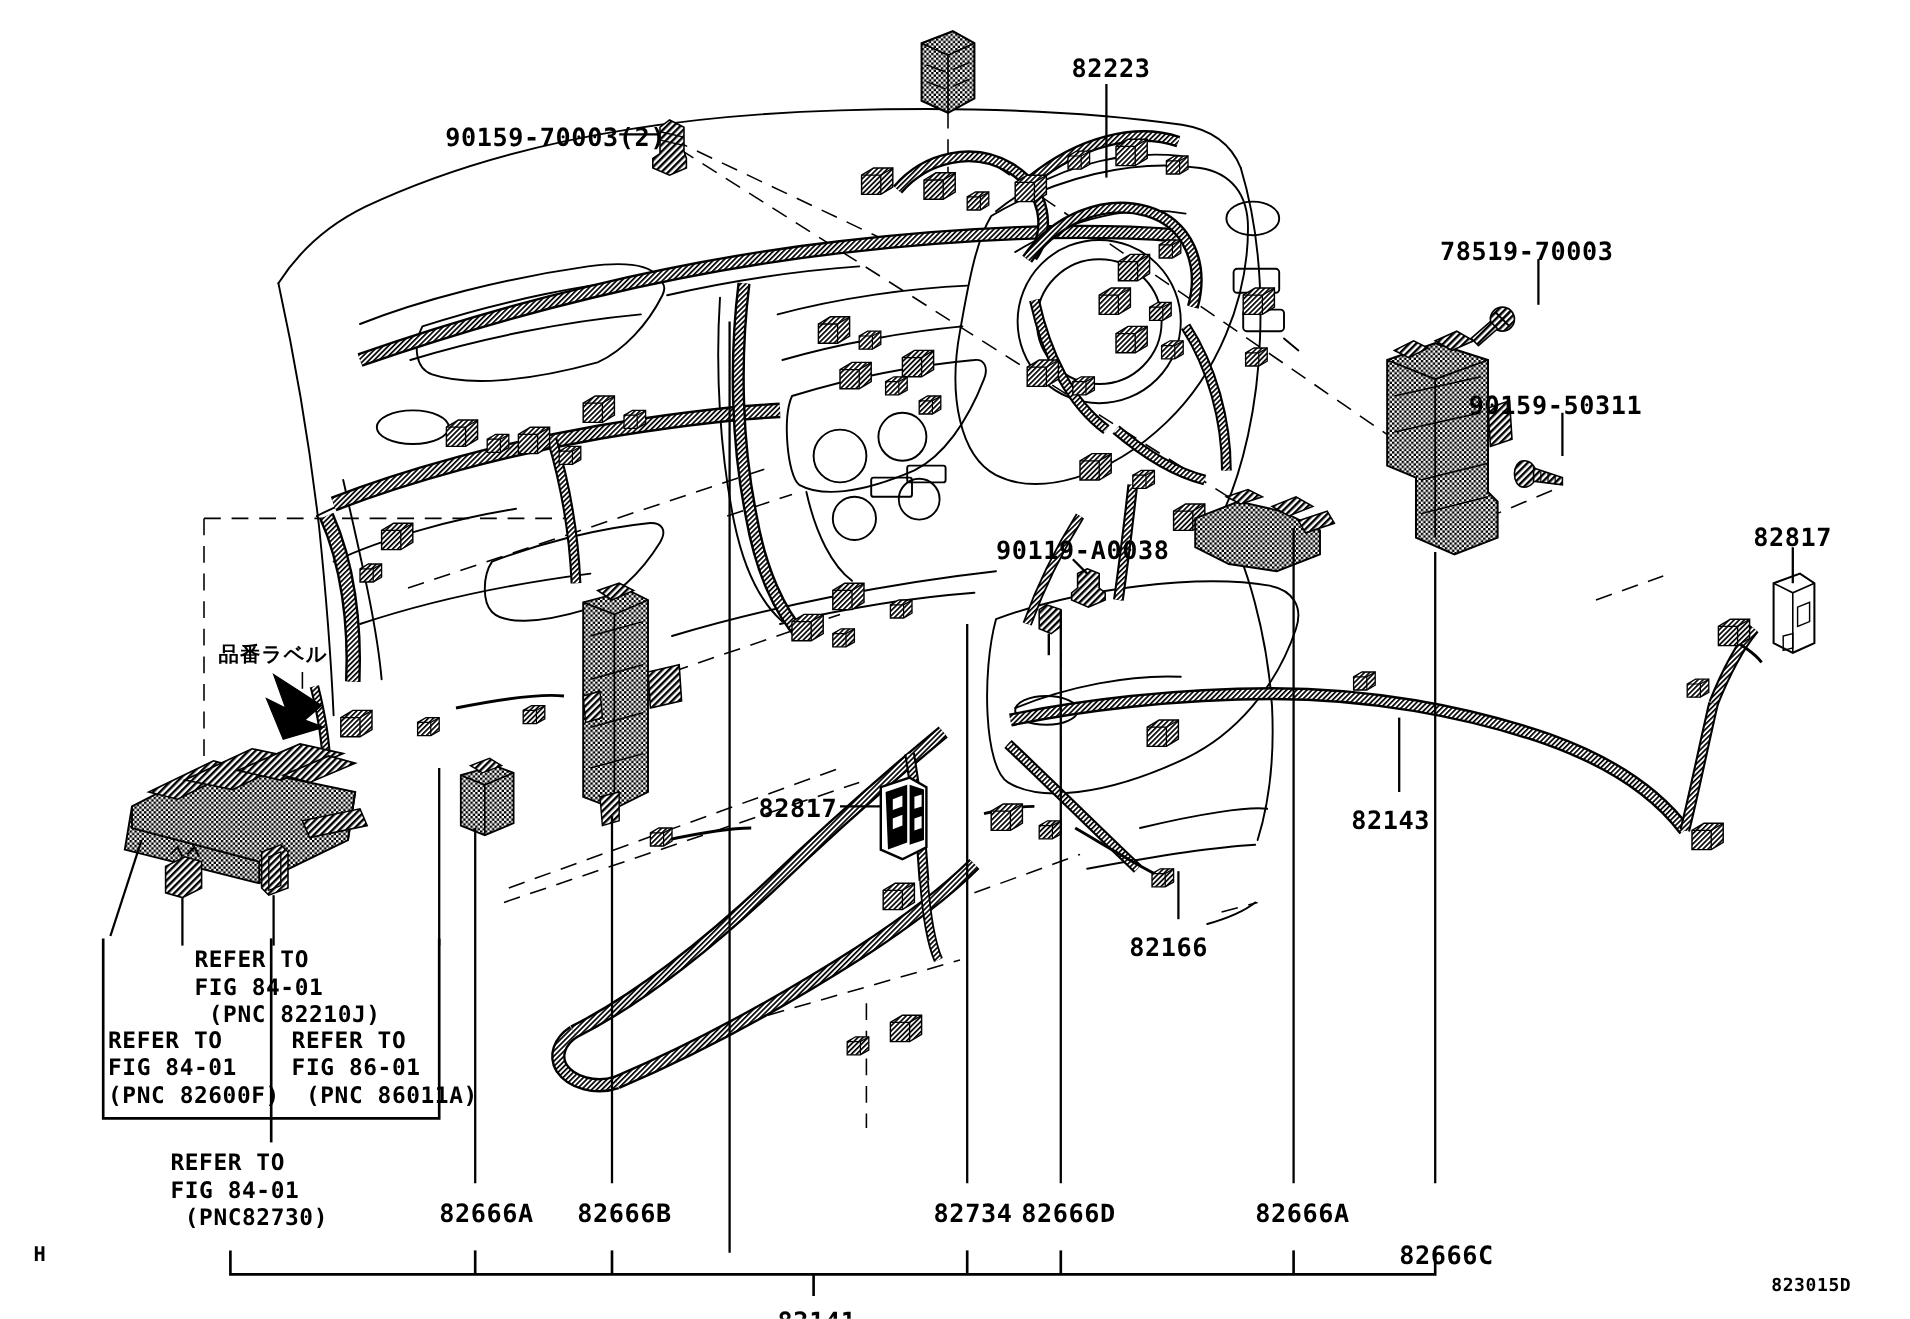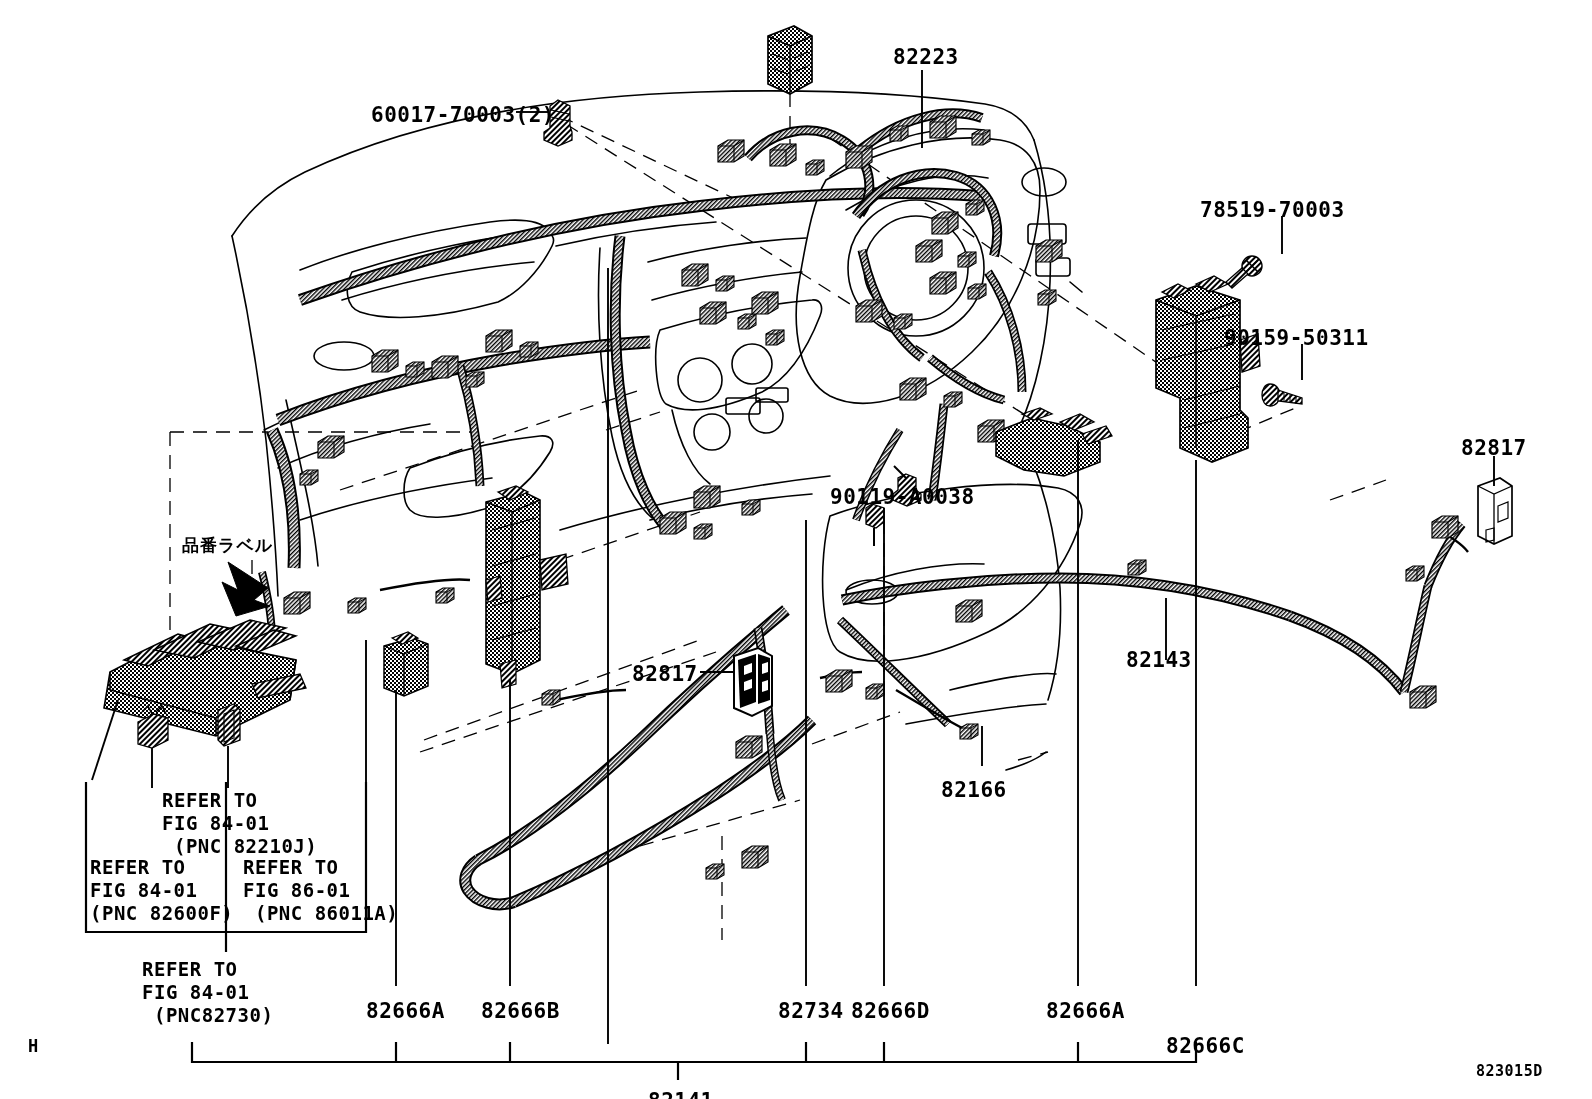--- a/index.html
+++ b/index.html
@@ -445,27 +445,27 @@
       <path d="M678,1062 L678,1080"></path>
     </g>
 
     <g>
       <path d="M228,562 L268,588 L254,600 L270,606 L236,616 L222,582 L238,590 Z" fill="#000" stroke="#000" stroke-width="1"></path>
     </g>
   </svg>
 
   <div id="callout-layer">
       <div class="lbl partnum" style="left: 893px; top: 46px;">82223</div>
-      <div class="lbl partnum" style="left: 371px; top: 104px;">60017-70003(2)</div>
+      <div class="lbl partnum" style="left: 371px; top: 104px;">90159-70003(2)</div>
       <div class="lbl partnum" style="left: 1200px; top: 199px;">78519-70003</div>
       <div class="lbl partnum" style="left: 1224px; top: 327px;">90159-50311</div>
       <div class="lbl partnum" style="left: 1461px; top: 437px;">82817</div>
-      <div class="lbl partnum" style="left: 830px; top: 448px; margin-top: 38px;">90119-A0038</div>
+      <div class="lbl partnum" style="left: 830px; top: 448px;">90119-A0038</div>
       <div class="lbl partnum" style="left: 632px; top: 663px;">82817</div>
-      <div class="lbl partnum" style="left: 1126px; top: 649px; text-align: center;">82143</div>
+      <div class="lbl partnum" style="left: 1126px; top: 673px; text-align: center;">82143</div>
       <div class="lbl partnum" style="left: 941px; top: 779px;">82166</div>
     </div>
   <div id="refer-layer">
       <div class="lbl refer" style="left: 162px; top: 789px;"><div>REFER TO</div><div>FIG 84-01</div><div> (PNC 82210J)</div></div>
       <div class="lbl refer" style="left: 90px; top: 856px;"><div>REFER TO</div><div>FIG 84-01</div><div>(PNC 82600F)</div></div>
       <div class="lbl refer" style="left: 243px; top: 856px;"><div>REFER TO</div><div>FIG 86-01</div><div> (PNC 86011A)</div></div>
       <div class="lbl refer" style="left: 142px; top: 958px;"><div>REFER TO</div><div>FIG 84-01</div><div> (PNC82730)</div></div>
     </div>
   <div id="bottom-layer">
       <div class="lbl partnum" style="left: 366px; top: 1000px;">82666A</div>

